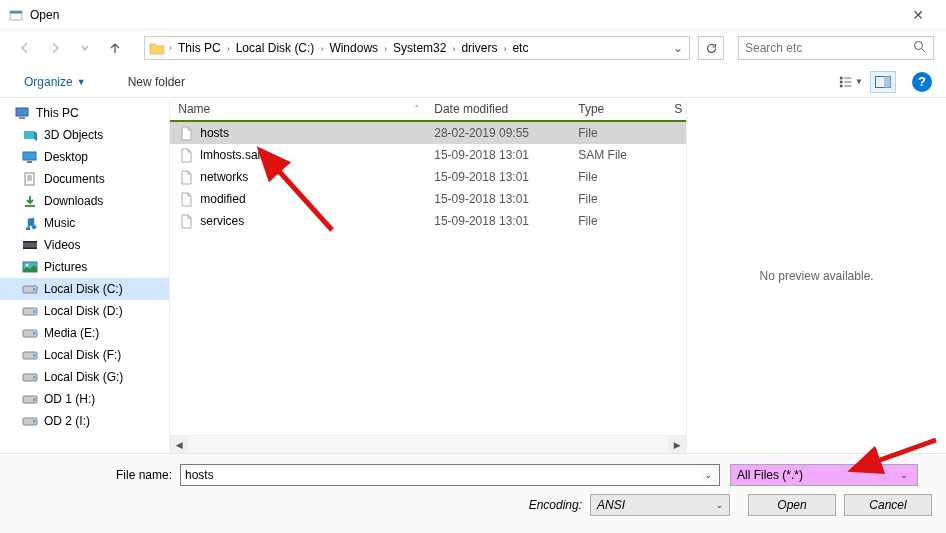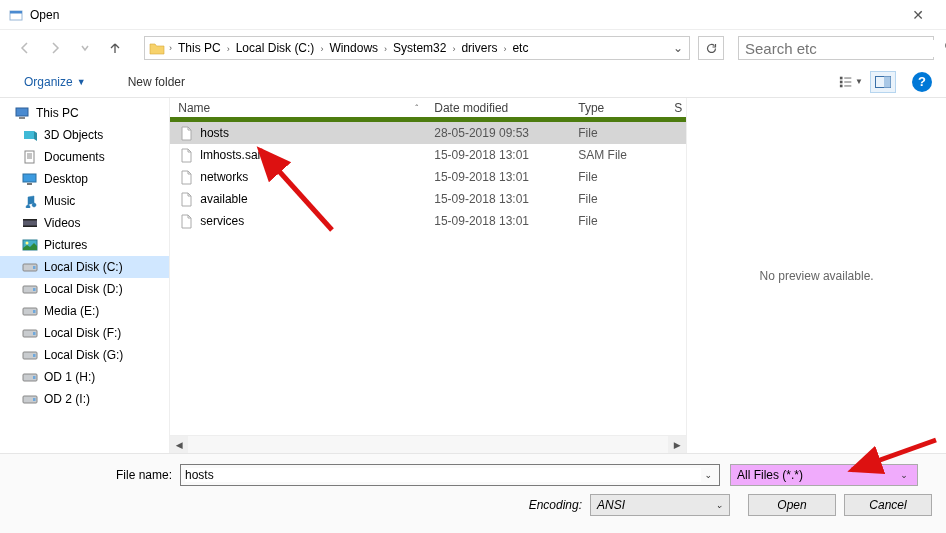--- a/index.html
+++ b/index.html
@@ -16,21 +16,21 @@
 .navbtn { width: 26px; height: 26px; display: flex; align-items: center; justify-content: center; color: #999; border-radius: 2px; }
 .navbtn.enabled { color: #333; cursor: pointer; }
 .addr { flex: 1; display: flex; align-items: center; border: 1px solid #ccc; height: 24px; padding: 0 2px; margin: 0 4px 0 12px; }
 .addr .folder-icon { width: 20px; display: flex; align-items: center; justify-content: center; }
 .crumb { padding: 0 4px; cursor: pointer; white-space: nowrap; }
 .crumb-sep { color: #555; padding: 0 2px; font-size: 9px; }
 .addr .spacer { flex: 1; }
 .addr .drop { width: 18px; text-align: center; color: #555; cursor: pointer; }
 .refresh { width: 26px; height: 24px; border: 1px solid #ccc; display: flex; align-items: center; justify-content: center; margin-right: 10px; cursor:pointer;}
 .search { width: 196px; height: 24px; border: 1px solid #ccc; display: flex; align-items: center; padding: 0 6px; color: #888; }
-.search input { border: 0; outline: 0; flex: 1; font-size: 15px; }
+.search input { border: 0; outline: 0; flex: 1; font-size: 12px; }
 .search .mag { width: 16px; text-align: center; color: #555; cursor:pointer;}
 
 
 .toolbar { height: 32px; display: flex; align-items: center; padding: 0 14px 0 18px; border-bottom: 1px solid #e6e6e6; }
 .toolbar .org { color: #1a5ea8; cursor: pointer; padding: 4px 6px; display:flex;align-items:center;gap:4px;justify-content:space-between;}
 .toolbar .nf { margin-left: 30px; cursor: pointer; color: #333; padding:4px 6px;}
 .toolbar .flexfill { flex: 1; }
 .toolbar .view { display: flex; align-items: center; gap: 6px; }
 .toolbar .vbtn { width: 26px; height: 22px; border: 1px solid transparent; display:flex;align-items:center;justify-content:center;cursor:pointer;}
 .toolbar .vbtn.active { border-color: #b6d5ef; background:#eaf3fb;}
@@ -38,21 +38,21 @@
 
 
 .body { display: flex; height: 355px; }
 .tree { width: 172px; overflow: hidden; padding-top: 4px; }
 .tree .item { display: flex; align-items: center; height: 22px; padding-left: 22px; gap: 6px; cursor: pointer; white-space:nowrap;}
 .tree .item.root { padding-left: 14px; font-weight: 400; }
 .tree .item.selected { background: #d0e7ff; }
 .tree .ico { width: 16px; height: 16px; display:flex;align-items:center;justify-content:center; flex-shrink:0;}
 
 .filepane { flex: 1; display: flex; flex-direction: column; border-left: 1px solid #eee; }
-.columns { display: flex; border-bottom: 5px solid #4d7c0f; height: 24px; align-items: center; color: #444; }
+.columns { display: flex; border-bottom: 2px solid #4d7c0f; height: 24px; align-items: center; color: #444; }
 .col { padding: 0 8px; cursor:pointer;}
 .col.name { width: 256px; display:flex;align-items:center;gap:4px;}
 .col.date { width: 144px; }
 .col.type { width: 96px; }
 .col.size { width: 20px; }
 .sortarrow { color:#666; font-size:9px; margin-left:auto;}
 .files { flex: 1; }
 .frow { display: flex; align-items: center; height: 22px; cursor:pointer;}
 .frow.selected { background: #d6d6d6; }
 .fcell { padding: 0 8px; white-space:nowrap;overflow:hidden;}
@@ -193,36 +193,45 @@
             <svg width="16" height="14">
               <rect x="2" y="3" width="10" height="8" fill="#3fb9d6"></rect>
               <path d="M12 3 l3 2 v8 l-3 -2" fill="#2a8fa6"></path>
             </svg>
           </span>
           <span>3D Objects</span>
         </div>
         <div class="item">
           <span class="ico">
             <svg width="16" height="14">
+              <rect x="1" y="2" width="13" height="8" fill="#3d9be0" stroke="#2b6fa0"></rect>
+              <rect x="5" y="11" width="5" height="2" fill="#777"></rect>
+            </svg>
+          </span>
+          <span>Desktop</span>
+        </div>
+        <div class="item">
+          <span class="ico">
+            <svg width="16" height="14">
               <rect x="3" y="1" width="9" height="12" fill="#fff" stroke="#888"></rect>
               <line x1="5" y1="4" x2="10" y2="4" stroke="#888"></line>
               <line x1="5" y1="6" x2="10" y2="6" stroke="#888"></line>
               <line x1="5" y1="8" x2="10" y2="8" stroke="#888"></line>
             </svg>
           </span>
           <span>Documents</span>
         </div>
         <div class="item">
           <span class="ico">
             <svg width="16" height="14">
-              <rect x="1" y="2" width="13" height="8" fill="#3d9be0" stroke="#2b6fa0"></rect>
-              <rect x="5" y="11" width="5" height="2" fill="#777"></rect>
-            </svg>
-          </span>
-          <span>Desktop</span>
+              <path d="M8 2 v7 M5 6 l3 3 l3 -3" stroke="#2e8b3d" stroke-width="1.8" fill="none"></path>
+              <line x1="3" y1="12" x2="13" y2="12" stroke="#2e8b3d" stroke-width="1.8"></line>
+            </svg>
+          </span>
+          <span>Downloads</span>
         </div>
         <div class="item">
           <span class="ico">
             <svg width="16" height="14">
               <path d="M6 11 a2 2 0 1 0 0.1 0 M6 11 V3 l6 -1 v7 a2 2 0 1 0 0.1 0" fill="#2c7db5" stroke="#2c7db5" stroke-width="0.5"></path>
             </svg>
           </span>
           <span>Music</span>
         </div>
         <div class="item">
@@ -325,21 +334,21 @@
         <div class="frow selected">
           <div class="fcell name">
             <span class="fileico">
               <svg width="13" height="15" viewBox="0 0 13 15">
                 <path d="M2 1 h6 l3 3 v10 H2 z" fill="#fff" stroke="#aaa"></path>
                 <path d="M8 1 v3 h3" fill="none" stroke="#aaa"></path>
               </svg>
             </span>
             <span>hosts</span>
           </div>
-          <div class="fcell date">28-05-2019 09:53</div>
+          <div class="fcell date">28-02-2019 09:55</div>
           <div class="fcell type">File</div>
         </div>
         <div class="frow">
           <div class="fcell name">
             <span class="fileico">
               <svg width="13" height="15" viewBox="0 0 13 15">
                 <path d="M2 1 h6 l3 3 v10 H2 z" fill="#fff" stroke="#aaa"></path>
                 <path d="M8 1 v3 h3" fill="none" stroke="#aaa"></path>
               </svg>
             </span>
@@ -362,21 +371,21 @@
           <div class="fcell type">File</div>
         </div>
         <div class="frow">
           <div class="fcell name">
             <span class="fileico">
               <svg width="13" height="15" viewBox="0 0 13 15">
                 <path d="M2 1 h6 l3 3 v10 H2 z" fill="#fff" stroke="#aaa"></path>
                 <path d="M8 1 v3 h3" fill="none" stroke="#aaa"></path>
               </svg>
             </span>
-            <span>available</span>
+            <span>modified</span>
           </div>
           <div class="fcell date">15-09-2018 13:01</div>
           <div class="fcell type">File</div>
         </div>
         <div class="frow">
           <div class="fcell name">
             <span class="fileico">
               <svg width="13" height="15" viewBox="0 0 13 15">
                 <path d="M2 1 h6 l3 3 v10 H2 z" fill="#fff" stroke="#aaa"></path>
                 <path d="M8 1 v3 h3" fill="none" stroke="#aaa"></path>

